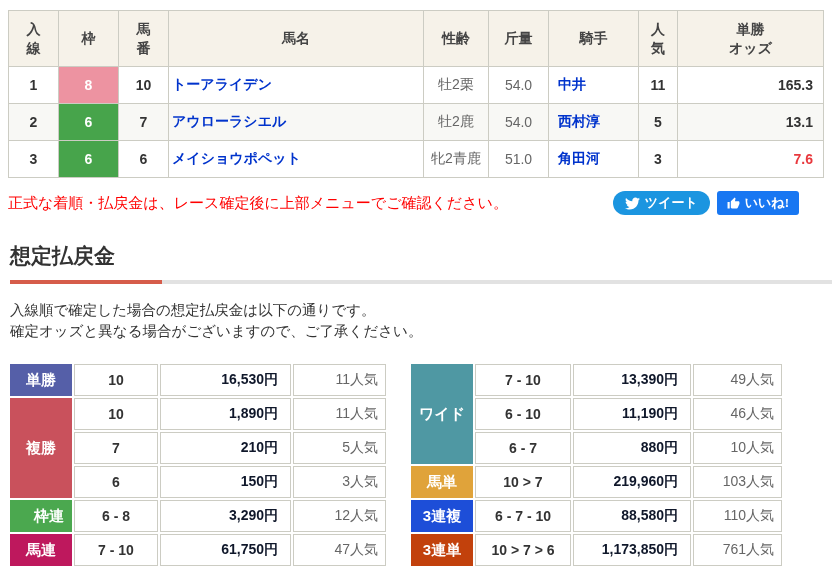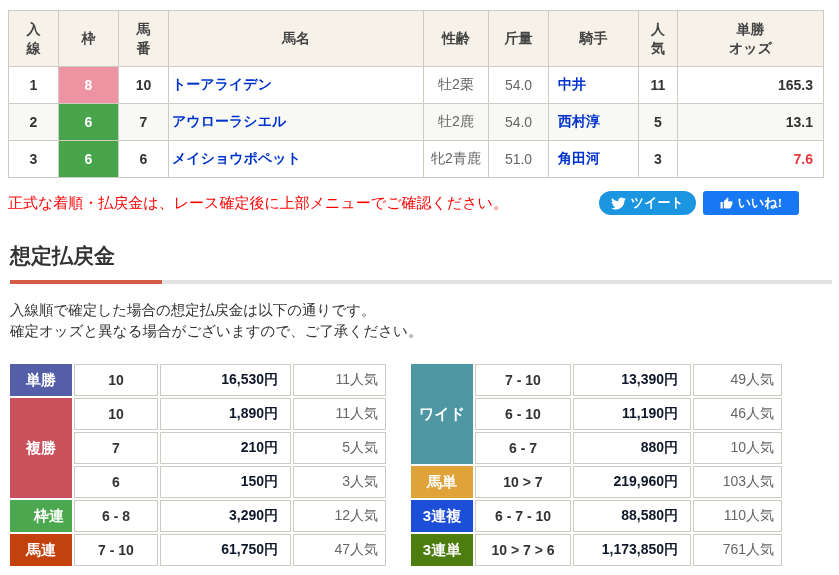--- a/index.html
+++ b/index.html
@@ -26,21 +26,21 @@
 
   
   .notice-row { display: flex; justify-content: space-between; align-items: center;
     margin: 13px 40px 0 8px; }
   .notice { font-size: 15px; }
   .social { display: flex; gap: 7px; align-items: center; }
   .btn { display: inline-flex; align-items: center; gap: 5px; color: #fff; border: none;
     font-size: 13px; font-weight: bold; height: 24px; padding: 0 12px; cursor: pointer;
     font-family: inherit; }
   .btn-tweet { border-radius: 14px; }
-  .btn-like { border-radius: 3px; padding: 0 17px; font-family: Liberation Serif, serif; }
+  .btn-like { border-radius: 3px; padding: 0 10px; font-family: Liberation Serif, serif; }
   .btn svg { display: block; }
 
   
   h2.sec-title { font-size: 21px; font-weight: bold; color: #333; margin: 27px 0 0 10px; }
   .rule { width: 822px; height: 4px; background: #e2e2e2; margin: 10px 0 0 10px; position: relative; }
   .rule-accent { position: absolute; left: 0; top: 0; width: 152px; height: 4px; }
 
   
   .desc { margin: 16px 0 8px 10px; font-size: 14.5px; line-height: 1.45; color: #333; }
 
@@ -187,21 +187,21 @@
         <td class="p-amount">150円</td>
         <td class="p-pop">3人気</td>
       </tr>
       <tr>
         <th class="plabel" style="background-color: rgb(75, 168, 79); padding-left: 16px;">枠連</th>
         <td class="p-combo">6 - 8</td>
         <td class="p-amount">3,290円</td>
         <td class="p-pop">12人気</td>
       </tr>
       <tr>
-        <th class="plabel" style="background-color: #c2410c;">馬連</th>
+        <th class="plabel" style="background-color: #be185d;">馬連</th>
         <td class="p-combo">7 - 10</td>
         <td class="p-amount">61,750円</td>
         <td class="p-pop">47人気</td>
       </tr>
     </tbody>
       </table>
 
     <table class="payout">
       <colgroup>
           <col style="width:62px">
@@ -232,21 +232,21 @@
         <td class="p-amount">219,960円</td>
         <td class="p-pop">103人気</td>
       </tr>
       <tr>
         <th class="plabel" style="background-color: #1d4ed8;">3連複</th>
         <td class="p-combo">6 - 7 - 10</td>
         <td class="p-amount">88,580円</td>
         <td class="p-pop">110人気</td>
       </tr>
       <tr>
-        <th class="plabel" style="background-color: #4d7c0f;">3連単</th>
+        <th class="plabel" style="background-color: #c2410c;">3連単</th>
         <td class="p-combo">10 &gt; 7 &gt; 6</td>
         <td class="p-amount">1,173,850円</td>
         <td class="p-pop">761人気</td>
       </tr>
     </tbody>
       </table>
 
   </div>
 </div>
 

